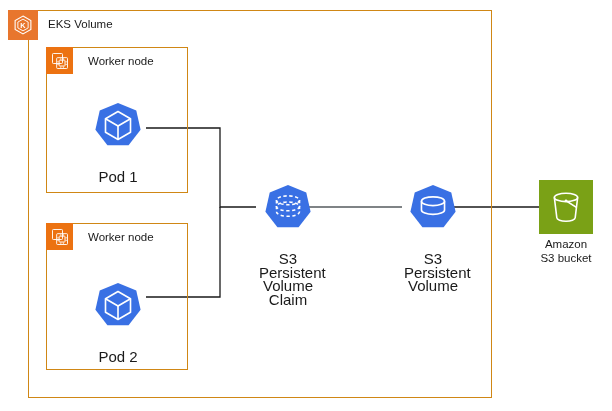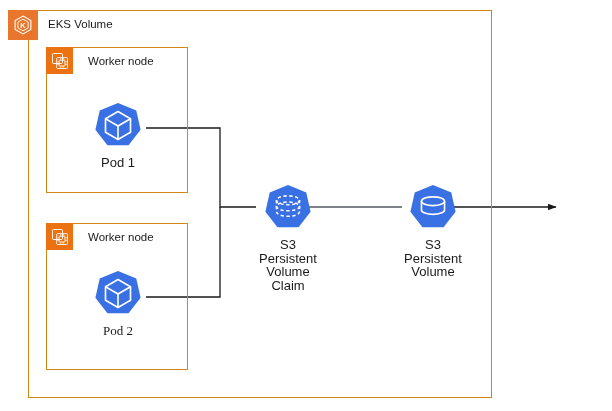--- a/index.html
+++ b/index.html
@@ -66,28 +66,28 @@
     position: absolute;
     width: 58px;
     text-align: center;
   }
   .node .glyph {
     width: 58px;
     height: 50px;
     display: block;
   }
   .node .caption {
-    margin-top: 6px;
-    font-size: 13px;
+    margin-top: 20px;
+    font-size: 15px;
     color: #1a1a1a;
     line-height: 13.5px;
     white-space: pre-line;
   }
   #pod-1 { left: 89px; top: 100px; }
-  #pod-2 { left: 89px; top: 268px; font-family: Liberation Serif, serif; }
+  #pod-2 { left: 89px; top: 280px; }
   #pvc   { left: 259px; top: 182px; }
   #pv    { left: 404px; top: 182px; }
 
   
   #s3 {
     position: absolute;
     left: 535px;
     top: 180px;
     width: 62px;
     text-align: center;
@@ -232,14 +232,28 @@
       <polygon points="30,3 49,11 53.5,31 41,47 19,47 6.5,31 11,11" fill="#3970E4"></polygon>
       <g fill="none" stroke="#ffffff" stroke-width="1.7">
         <ellipse cx="30" cy="20" rx="12" ry="4.6"></ellipse>
         <path d="M 18 20 L 18 29 A 12 4.6 0 0 0 42 29 L 42 20"></path>
       </g>
     </svg>
     <div class="caption">S3 Persistent
 Volume</div>
   </div>
 
+  <div id="s3">
+    <div class="tile">
+      <svg width="40" height="40" viewBox="0 0 48 48" aria-hidden="true">
+        <g fill="none" stroke="#ffffff" stroke-width="1.9" stroke-linejoin="round">
+          <ellipse cx="24" cy="12.5" rx="14" ry="5"></ellipse>
+          <path d="M 10 12.5 L 13 37 A 11 4 0 0 0 35 37 L 38 12.5"></path>
+          <path d="M 24 16.5 L 36.5 24.5"></path>
+          <circle cx="24" cy="16.5" r="1.6" fill="#ffffff" stroke="none"></circle>
+        </g>
+      </svg>
+    </div>
+    <div class="caption">Amazon
+S3 bucket</div>
+  </div>
 
 </div>
 
 </body></html>

